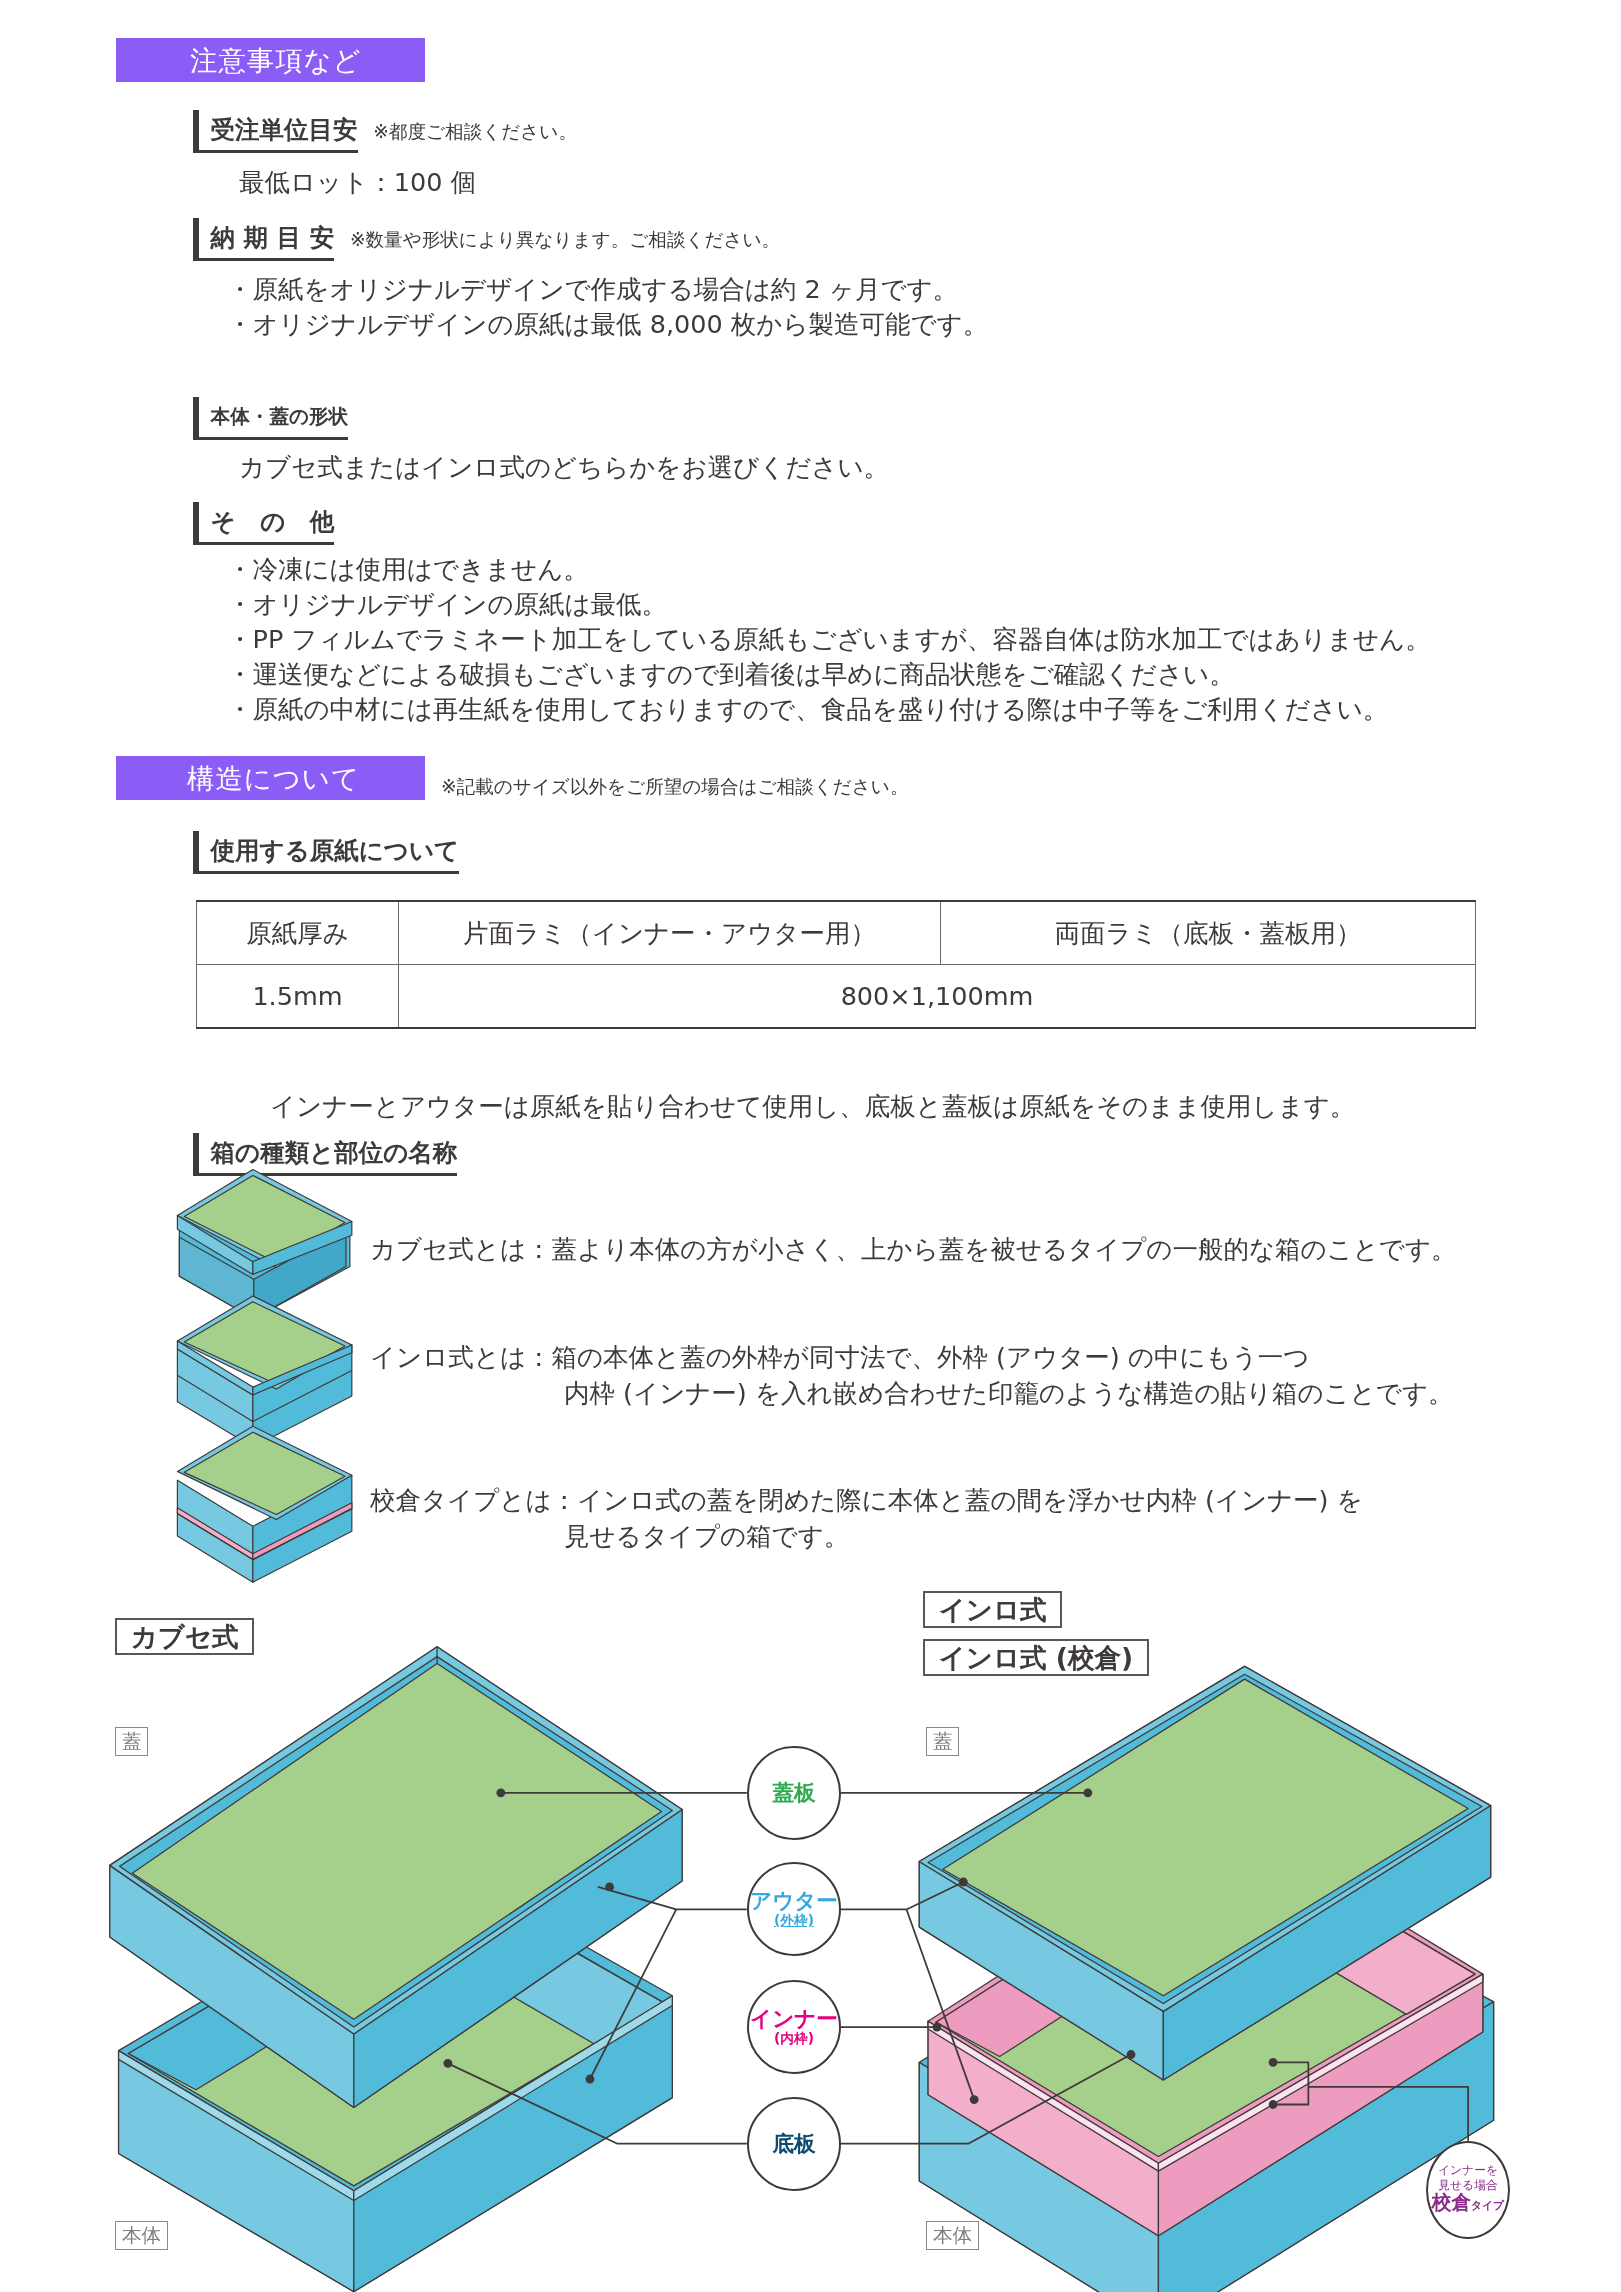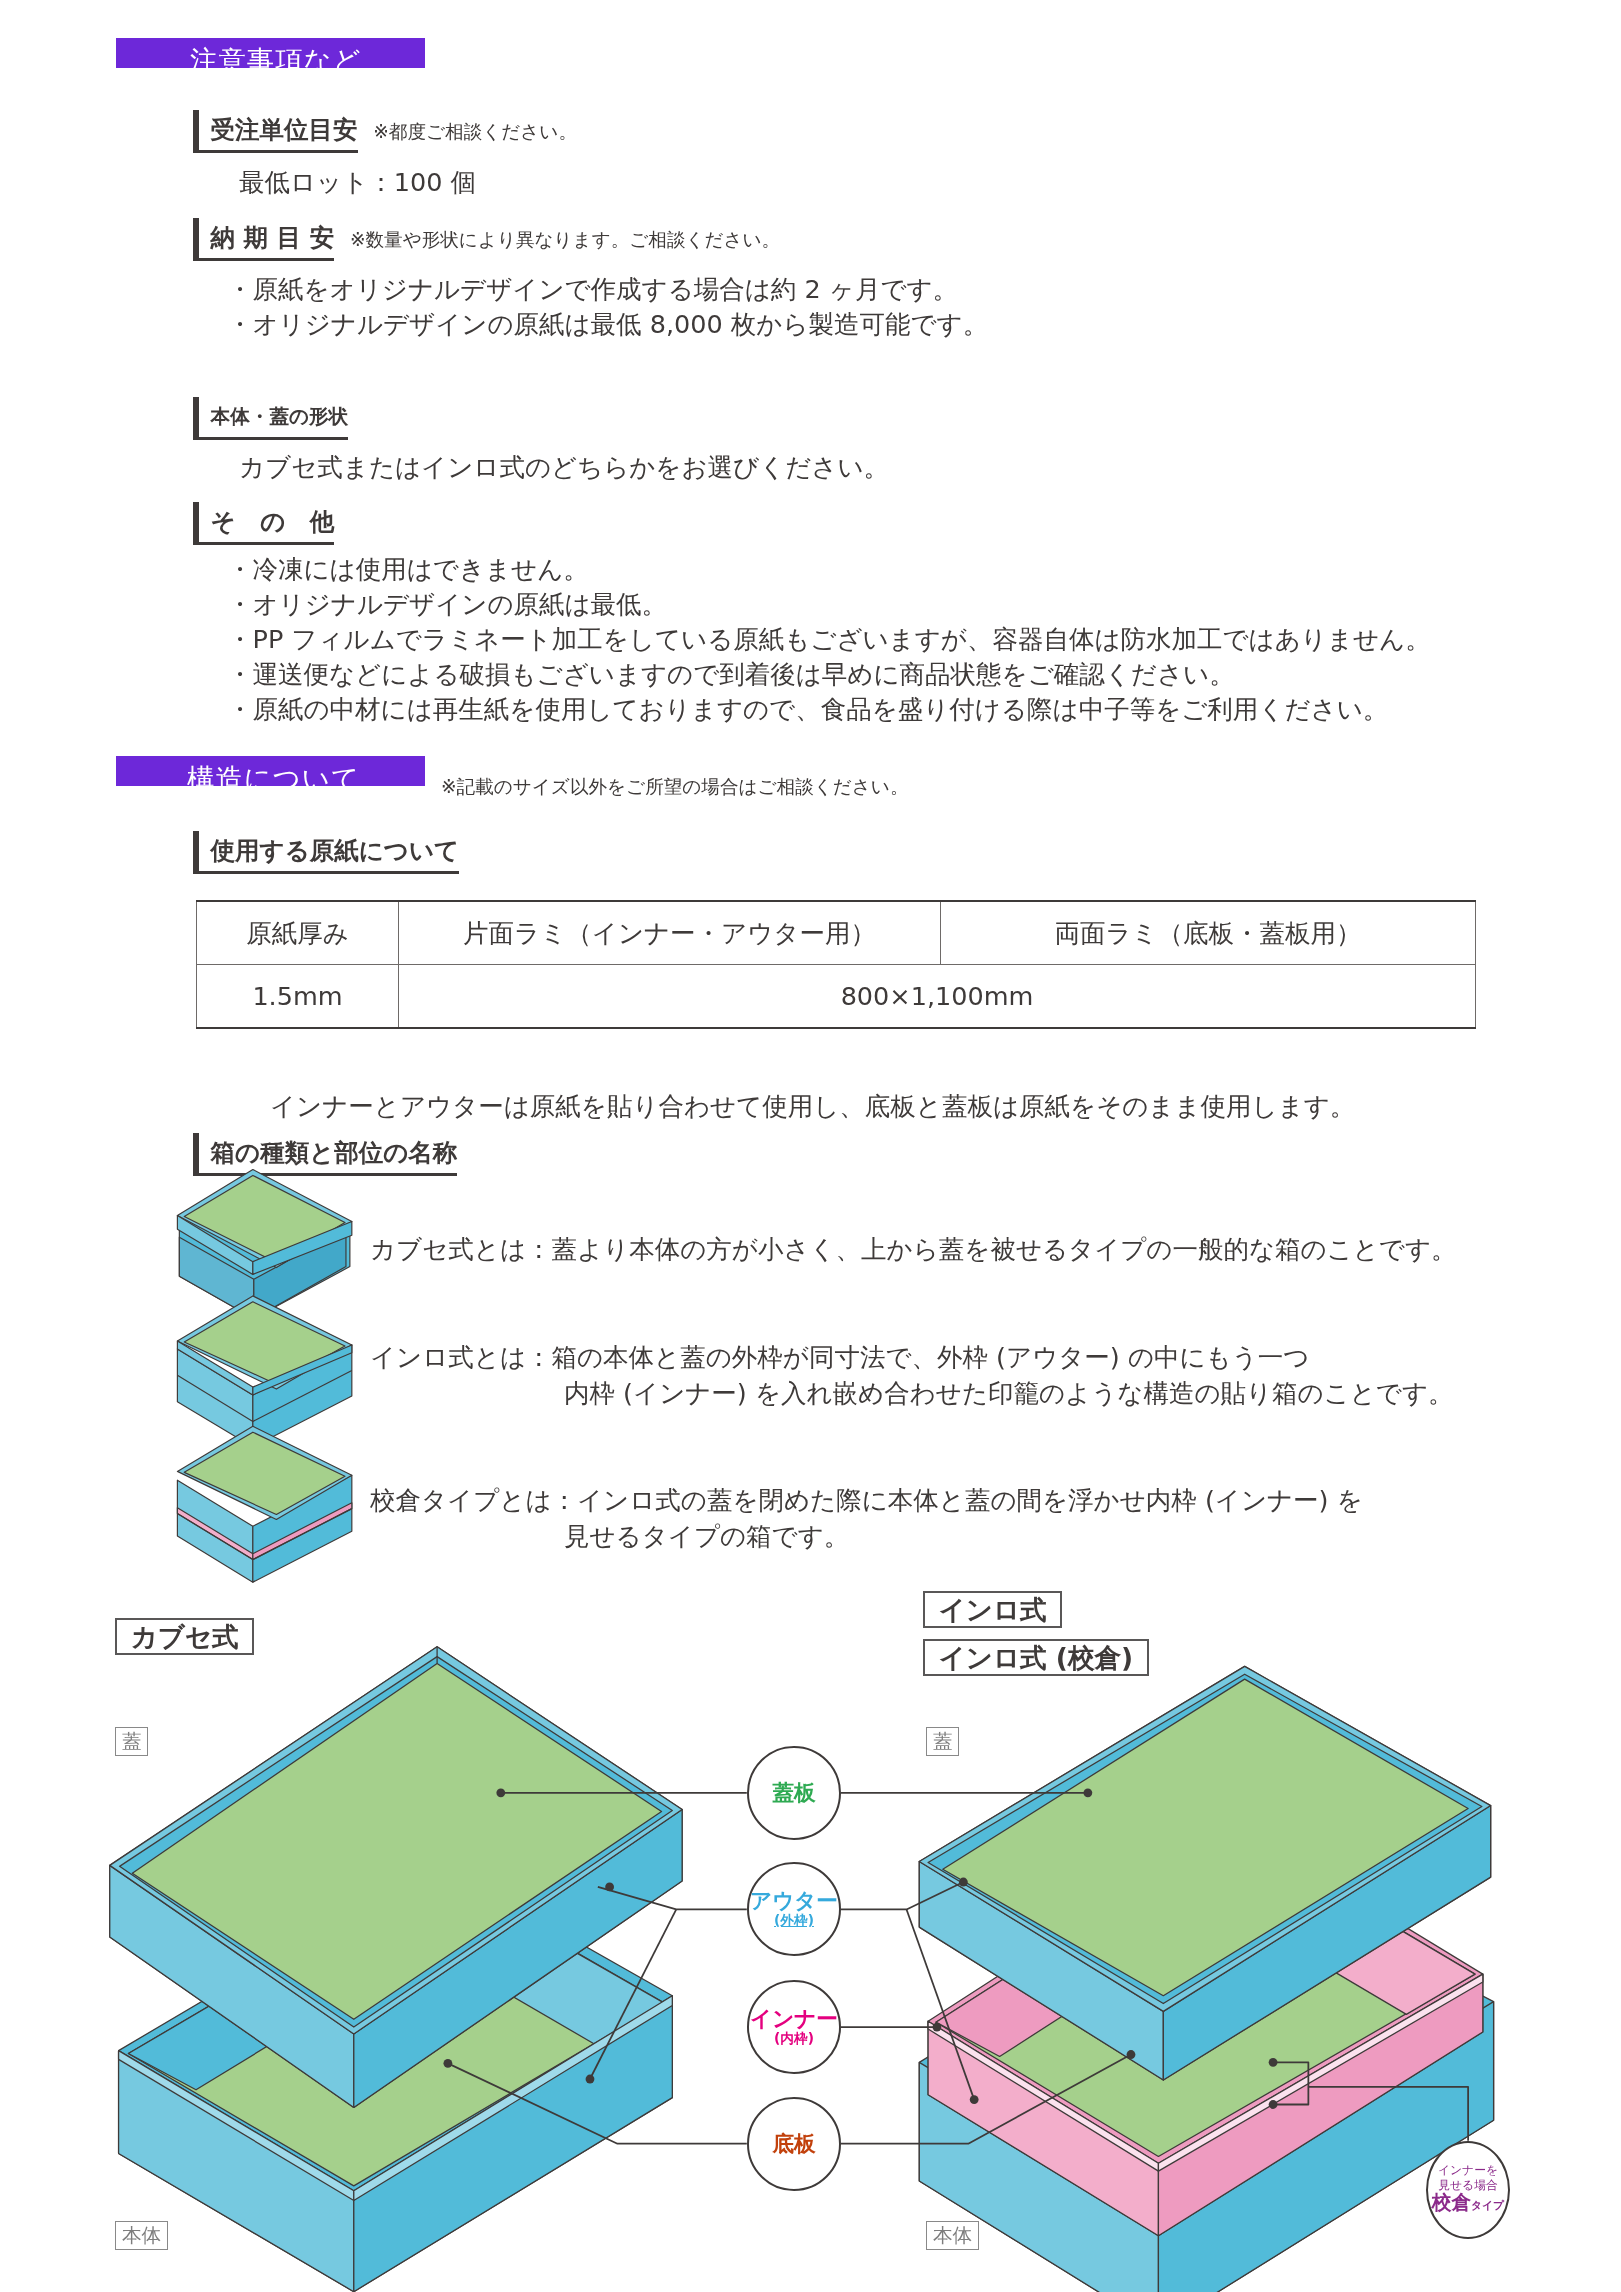--- a/index.html
+++ b/index.html
@@ -1,19 +1,19 @@
 <!DOCTYPE html>
 <html><head>
 <meta charset="utf-8">
 <style>
   html, body { margin:0; padding:0; background:#ffffff; }
   body { width:1621px; height:2293px; position:relative; overflow:hidden;
          font-family:"DejaVu Sans", "Liberation Sans", sans-serif; color:#3e3a39; }
   .abs { position:absolute; }
-  .sec-bar { position:absolute; left:116px; width:309px; height:30px; background:#6d28d9;
+  .sec-bar { position:absolute; left:116px; width:309px; height:44px; background:#8b5cf6;
              color:#ffffff; font-size:27.4px; line-height:46px; padding-left:74px; box-sizing:border-box;
              letter-spacing:1px; }
   .sub-head { position:absolute; display:flex; align-items:flex-end; }
   .sub-head .mark { position:absolute; left:0; top:0; width:5.9px; height:100%; background:#3e3a39; }
   .sub-head .title { font-weight:bold; font-size:24.5px; padding:0 0 3.9px 17.6px; border-bottom:3.9px solid #3e3a39;
                      line-height:33px; white-space:nowrap; }
   .sub-head .note { font-size:18.6px; margin-left:15.7px; padding-bottom:7.8px; white-space:nowrap; }
   .body-text { position:absolute; font-size:25.5px; line-height:35px; white-space:nowrap; }
   .bullets { position:absolute; font-size:25.5px; line-height:35px; white-space:nowrap; margin:0; padding:0; list-style:none; }
   .bullets li::before { content:"・"; }
@@ -261,21 +261,21 @@
 </div>
 <div class="circle-lbl" style="left:747px; top:1862px;">
   <span class="main" style="color:#35a9dc;">アウター</span>
   <span class="sub" style="color:#35a9dc;text-decoration:underline;">(外枠)</span>
 </div>
 <div class="circle-lbl" style="left:747px; top:1980px;">
   <span class="main" style="color:#e4007f;">インナー</span>
   <span class="sub" style="color:#e4007f;">(内枠)</span>
 </div>
 <div class="circle-lbl" style="left:747px; top:2097px;">
-  <span class="main" style="color:#c2410c;text-align:right;">底板</span>
+  <span class="main" style="color:#0c4a6e;text-align:right;">底板</span>
 </div>
 
 <div class="azekura-badge">
   <span class="l1">インナーを</span>
   <span class="l1">見せる場合</span>
   <span class="l3"><span>校倉</span><small>タイプ</small></span>
 </div>
 
 
 </body></html>

